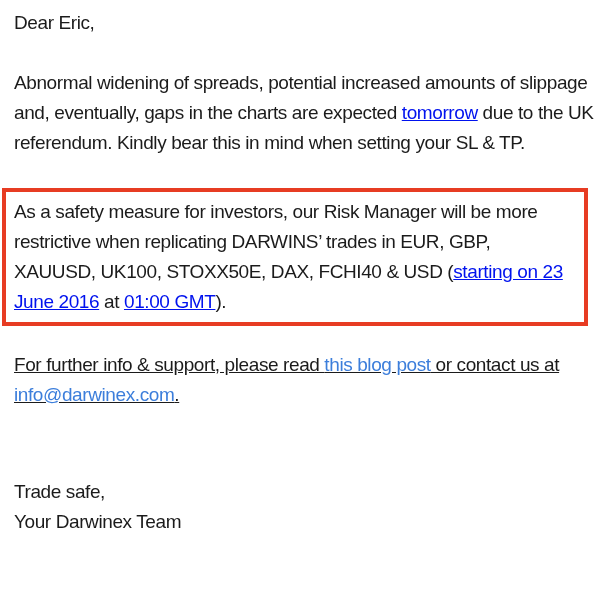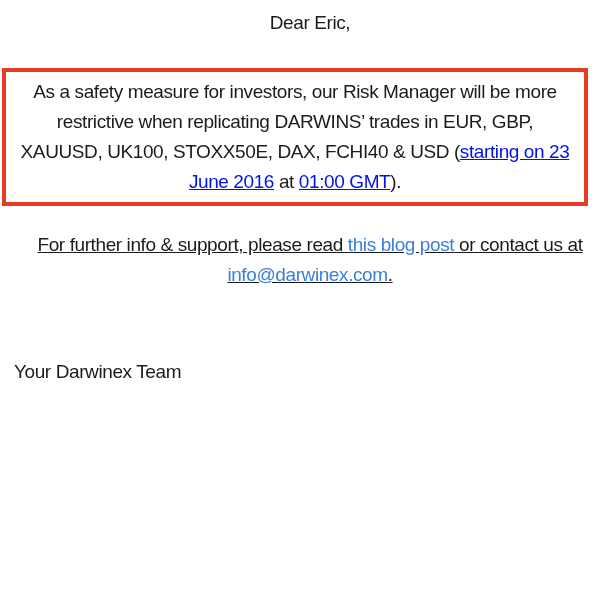--- a/index.html
+++ b/index.html
@@ -17,21 +17,21 @@
     overflow: hidden;
   }
   body {
     font-family: "Liberation Sans", "DejaVu Sans", sans-serif;
     font-size: 19px;
     line-height: 30px;
     letter-spacing: -0.4px;
     color: var(--text);
   }
   .email-body { padding: 8px 6px 0 14px; }
-  p { margin: 0 0 30px 0; text-align: center; }
+  p { margin: 0 0 30px 0; }
   .highlight-box {
     border: 4px solid var(--highlight-border);
     margin: 16px 18px 24px -12px;
     padding: 5px 8px;
   }
   .highlight-box p { margin: 0; }
   .para-support { margin-bottom: 0; text-decoration: underline; }
   .signoff { margin-top: 67px; }
   a.link-underline {
     color: var(--link-primary);
@@ -44,25 +44,27 @@
     cursor: pointer;
   }
 </style>
 </head>
 <body>
 
 <div class="email-body">
 
   <p>Dear Eric,</p>
 
+  <p><span>Abnormal widening of spreads, potential increased amounts of slippage and, eventually, gaps in the charts are expected </span><a class="link-underline" href="#">tomorrow</a><span> due to the UK referendum. Kindly bear this in mind when setting your SL &amp; TP.</span></p>
 
 
   <div class="highlight-box">
     <p><span>As a safety measure for investors, our Risk Manager will be more restrictive when replicating DARWINS’ trades in EUR, GBP, XAUUSD, UK100, STOXX50E, DAX, FCHI40 &amp; USD (</span><a class="link-underline" href="#">starting on 23 June 2016</a><span> at </span><a class="link-underline" href="#">01:00 GMT</a><span>).</span></p>
   </div>
 
   <p class="para-support"><span>For further info &amp; support, please read </span><a class="link-soft" href="#">this blog post</a><span> or contact us at </span><a class="link-soft" href="#">info@darwinex.com</a><span>.</span></p>
 
   <div class="signoff">
+    <div>Trade safe,</div>
     <div>Your Darwinex Team</div>
   </div>
 
 </div>
 
 </body></html>

